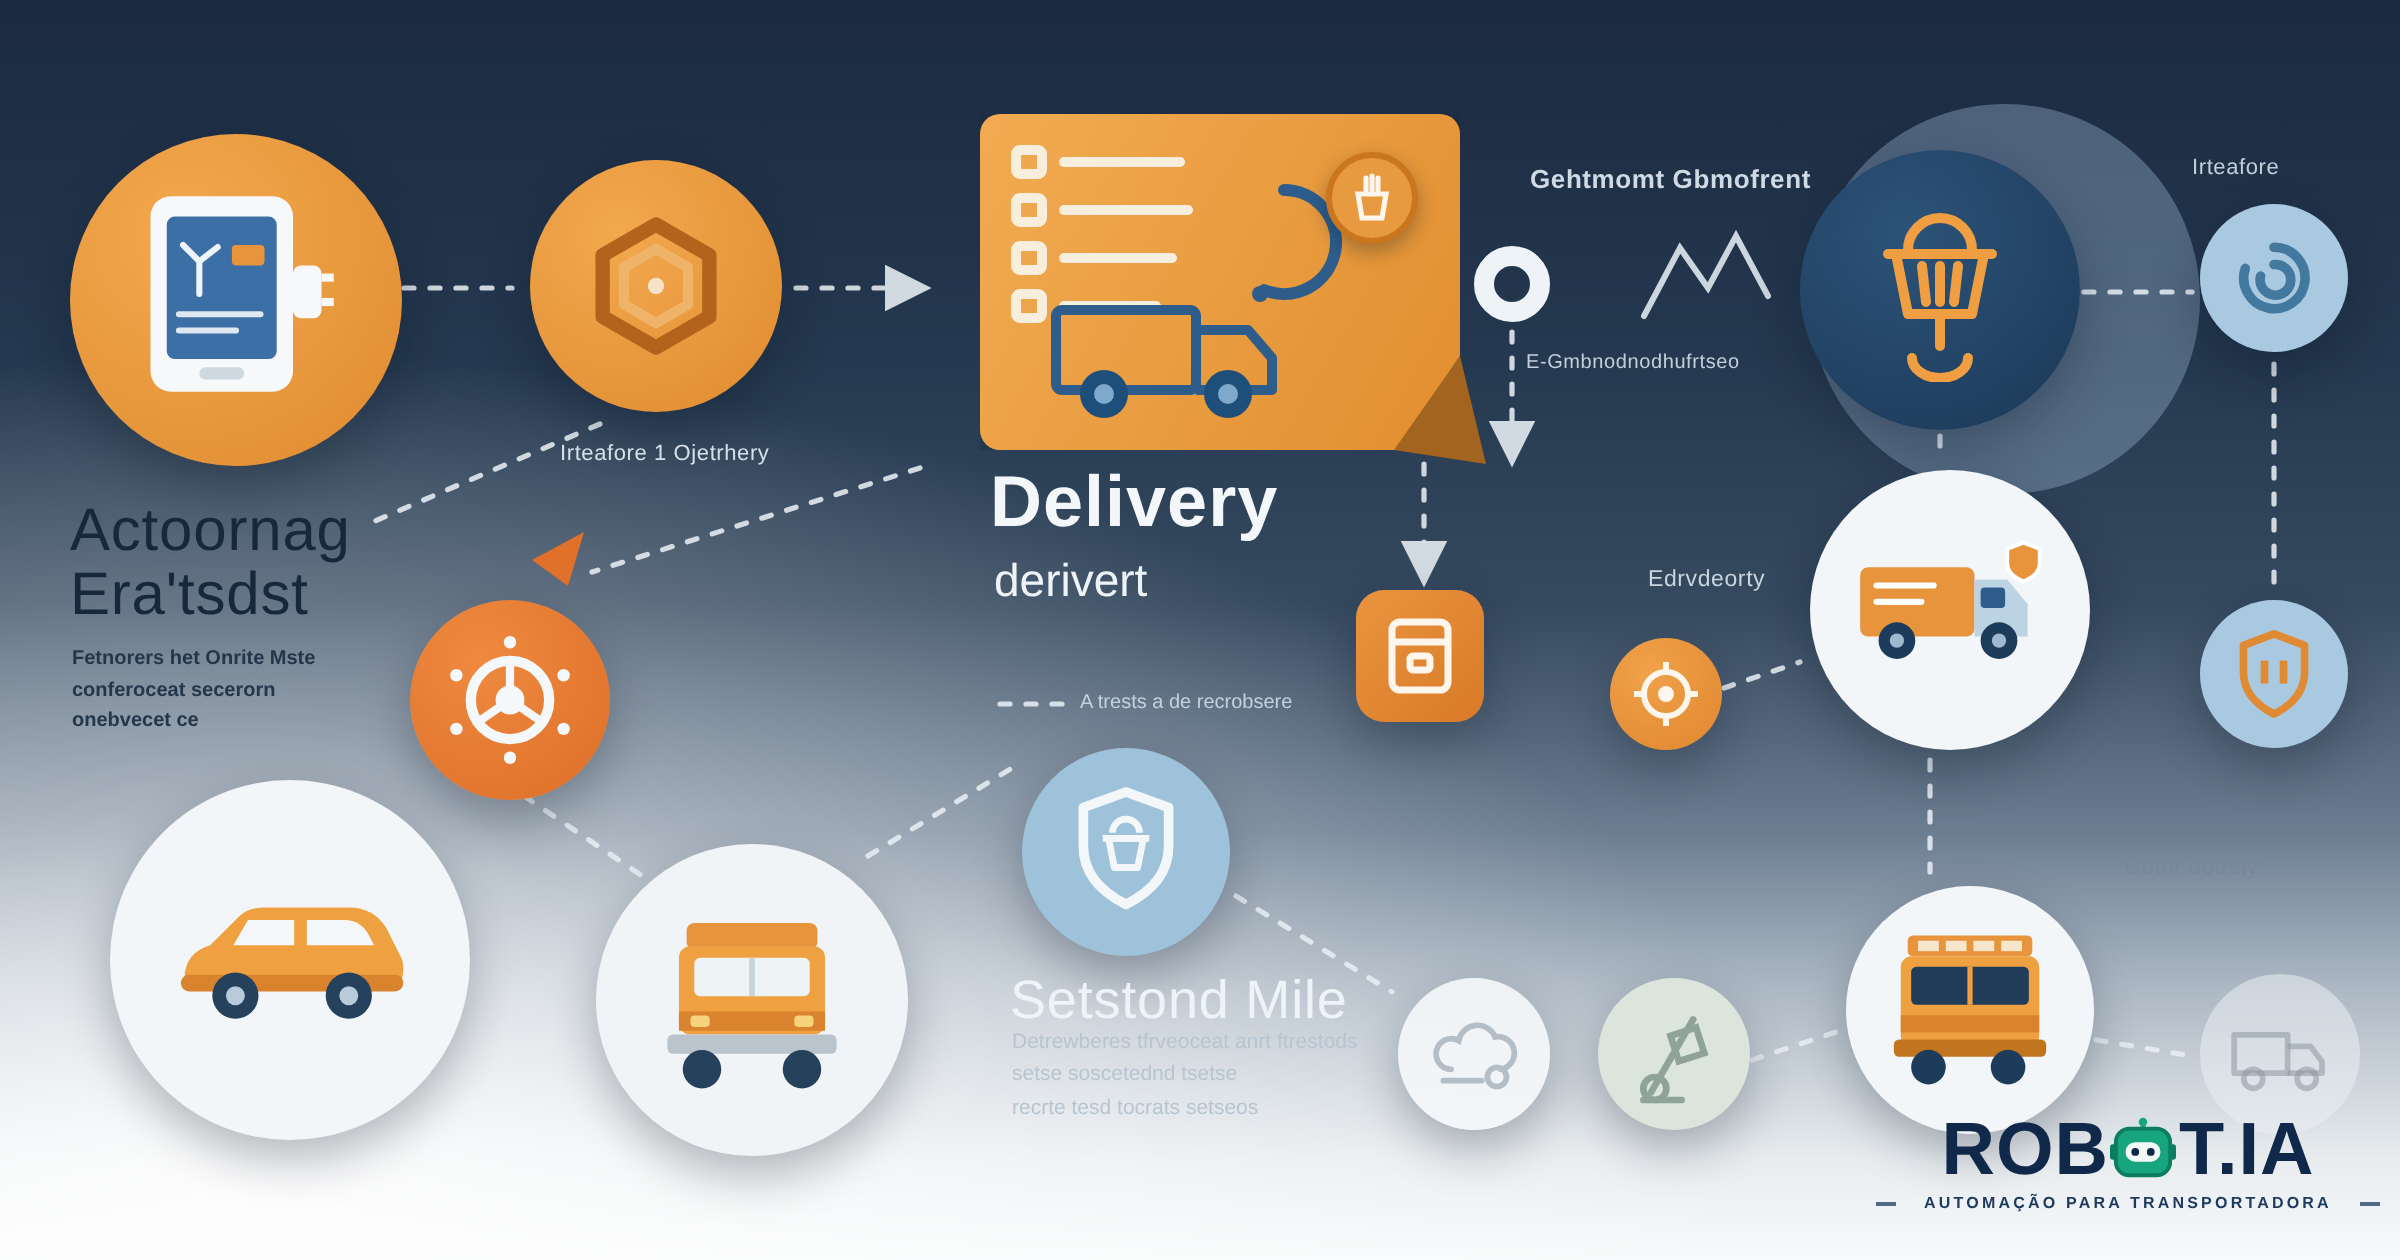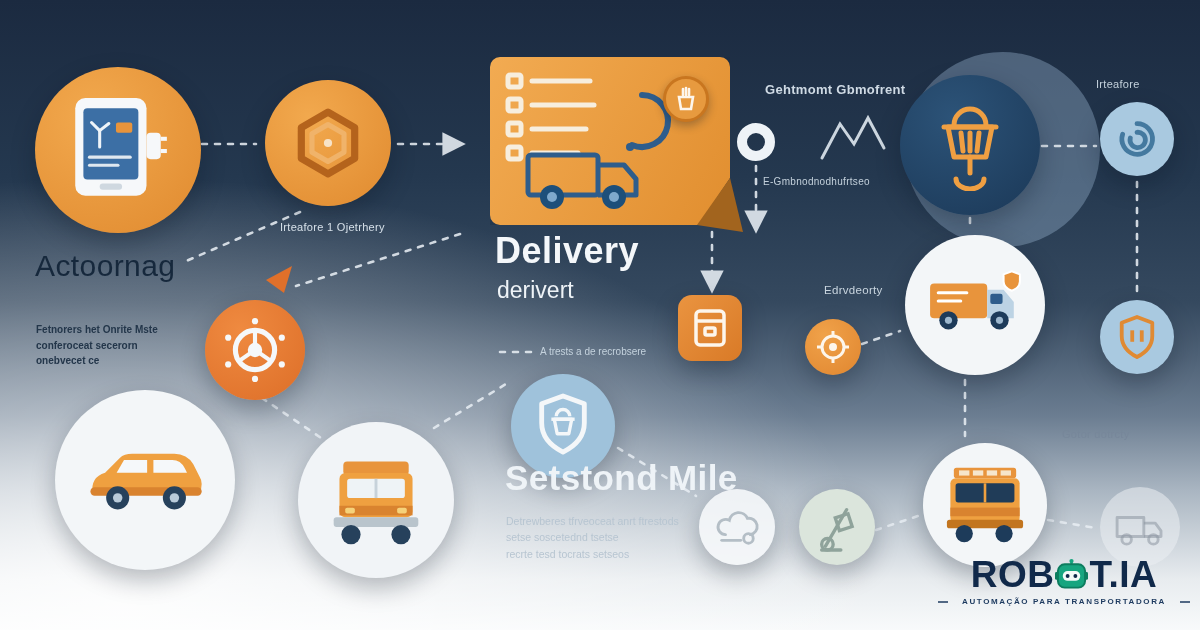--- a/index.html
+++ b/index.html
@@ -287,37 +287,38 @@
       <path d="M32,18 L44,18 L50,26 L50,32 L32,32"></path>
       <circle cx="14" cy="35" r="5"></circle>
         <circle cx="42" cy="35" r="5"></circle>
     </svg>
   </div>
 
   <div class="cap" style="left:280px;top:221px;font-size:11px;color:#d6e0e9">Irteafore 1 Ojetrhery</div>
 
   <div class="abs" style="left:35px;top:250px;font-size:30px;font-weight:400;color:#16283c;line-height:1.08;letter-spacing:.4px">
     <div>Actoornag</div>
+    <div>Era'tsdst</div>
   </div>
   <div class="abs" style="left:36px;top:322px;font-size:10px;font-weight:600;color:#23364a;line-height:1.55">
     <div>Fetnorers het Onrite Mste</div>
     <div>conferoceat secerorn</div>
     <div>onebvecet ce</div>
   </div>
 
   <div class="abs" style="left:495px;top:230px;font-size:36px;font-weight:600;color:#f4f7fa;letter-spacing:.5px">Delivery</div>
   <div class="abs" style="left:497px;top:277px;font-size:23px;font-weight:500;color:#eef3f7">derivert</div>
   <div class="abs" style="left:540px;top:346px;font-size:10px;color:#c4d2dd">A trests a de recrobsere</div>
 
   <div class="cap" style="left:765px;top:82px;font-size:13px;font-weight:600;color:#cfdae4">Gehtmomt Gbmofrent</div>
   <div class="cap" style="left:763px;top:176px;font-size:10px;color:#c3d0db">E-Gmbnodnodhufrtseo</div>
   <div class="cap" style="left:1096px;top:78px;font-size:11px;color:#c3d0db">Irteafore</div>
   <div class="cap" style="left:824px;top:284px;font-size:11.5px;color:#c9d5df">Edrvdeorty</div>
 
-  <div class="abs" style="left:505px;top:458px;font-size:35px;font-weight:700;color:#eef3f7;letter-spacing:.4px">Setstond Mile</div>
+  <div class="abs" style="left:505px;top:485px;font-size:27px;font-weight:400;color:#eef3f7;letter-spacing:.4px">Setstond Mile</div>
   <div class="abs" style="left:506px;top:513px;font-size:10.5px;color:#b7c5d1;line-height:1.55">
     <div>Detrewberes tfrveoceat anrt ftrestods</div>
     <div>setse soscetednd tsetse</div>
     <div>recrte tesd tocrats setseos</div>
   </div>
 
   <div class="cap" style="left:1062px;top:428px;font-size:11px;color:#77879a">Gotor dotrcty</div>
 
   <div class="abs" style="left:938px;top:556px;width:252px">
     <div class="logo-row">

